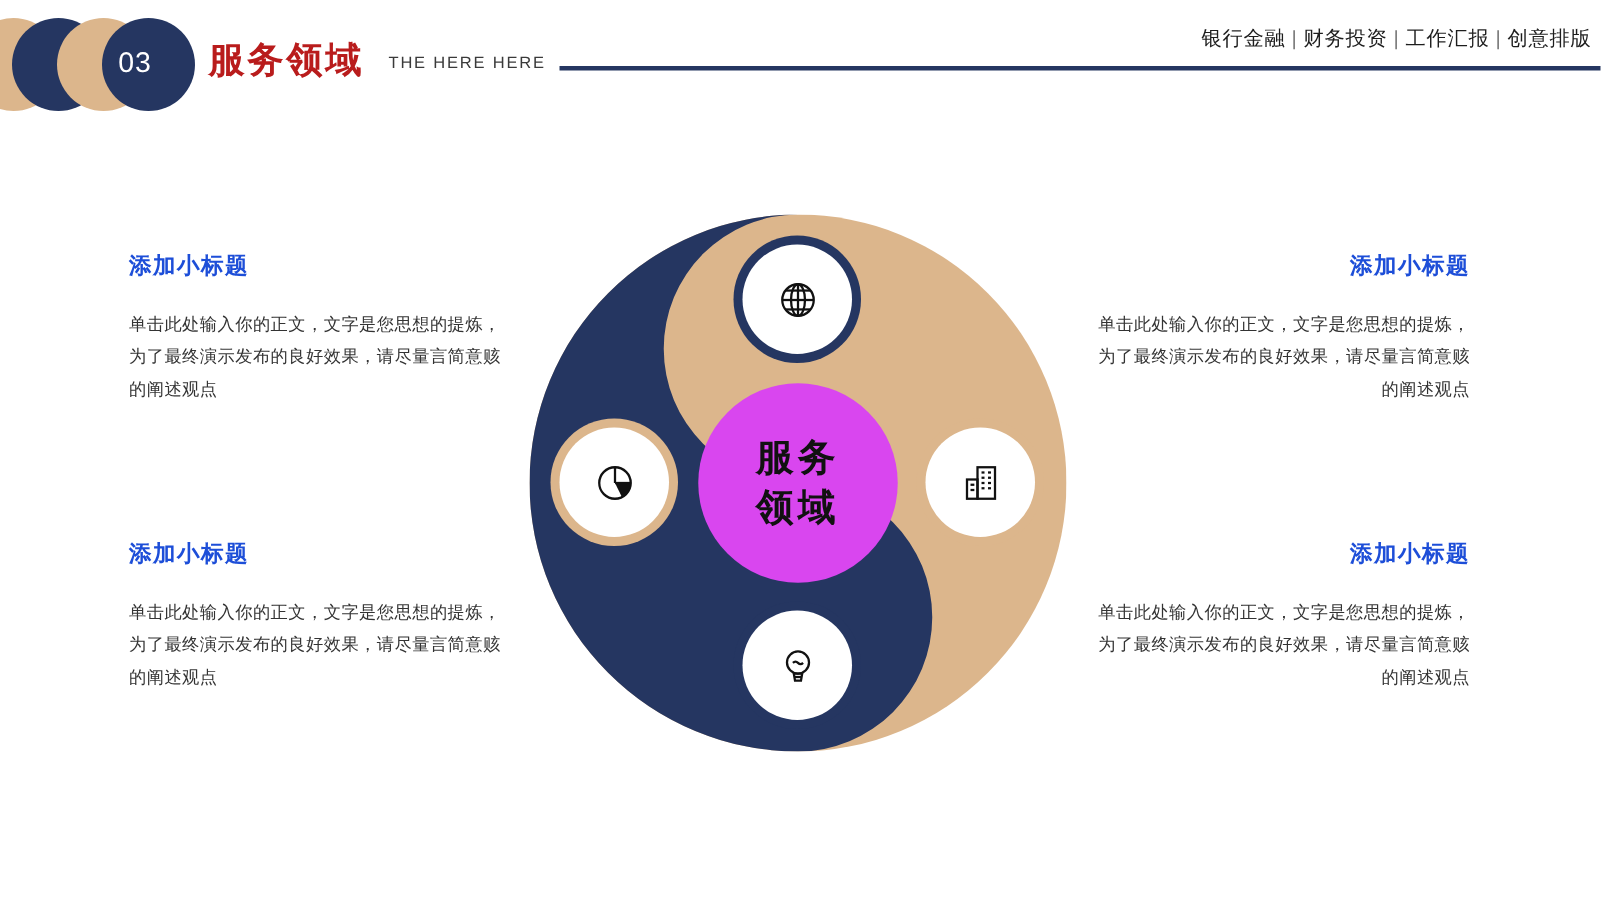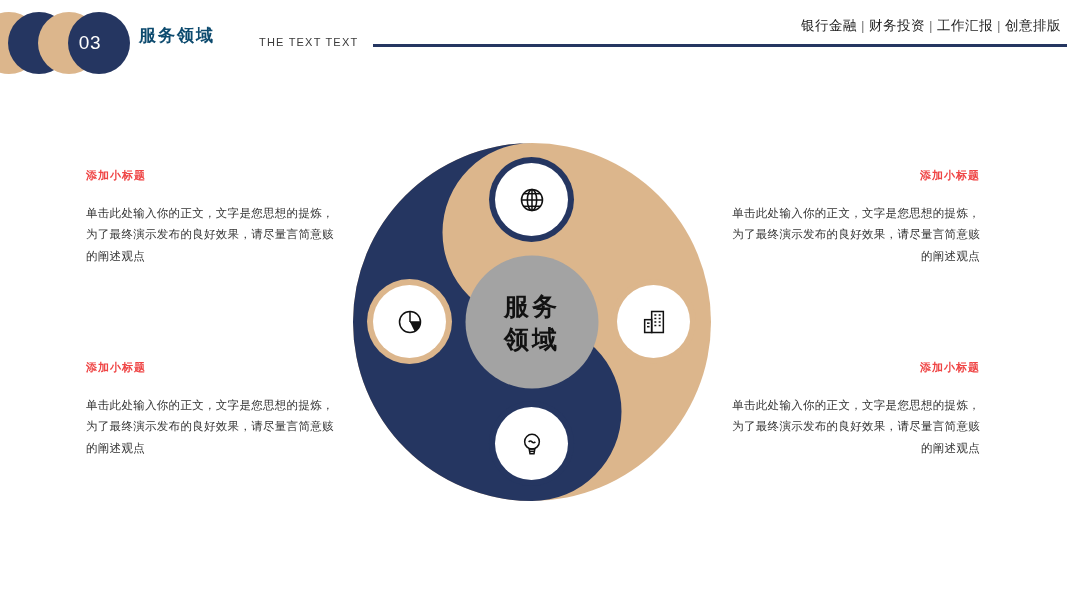--- a/index.html
+++ b/index.html
@@ -13,50 +13,50 @@
   .deco-circles i { position:absolute; top:0; width:62px; height:62px; border-radius:50%; display:block; }
   .dc1 { left:0px;  background:#dcb68c; }
   .dc2 { left:30px; background:#253661; }
   .dc3 { left:60px; background:#dcb68c; }
   .dc4 { left:90px; background:#253661; }
 
   .badge-num { position:absolute; left:-22px; top:12px; width:140px; height:62px;
                display:flex; align-items:center; justify-content:flex-end;
                padding-right:17px; color:#ffffff; font-size:19px; letter-spacing:0.5px; }
 
-  .title-zh { position:absolute; left:139px; top:24px; font-size:17px; font-weight:bold;
-              color:#0c4a6e; letter-spacing:2px; }
+  .title-zh { position:absolute; left:139px; top:24px; font-size:24px; font-weight:bold;
+              color:#b91c1c; letter-spacing:2px; }
   .title-en { position:absolute; left:259px; top:36px; font-size:11px; color:#3a3a3a;
               letter-spacing:1.2px; }
 
   .hrule { position:absolute; left:373px; top:44px; width:694px; height:3px; background:#253661; }
 
   .tagline { position:absolute; right:6px; top:17px; font-size:13.5px; color:#1d1d1d;
              letter-spacing:0.5px; white-space:nowrap; }
   .tagline span.sep { color:#7a7a7a; padding:0 4px; }
 
   
   .tblock { position:absolute; width:252px; }
-  .tblock h3 { font-size:11px; font-weight:bold; color:#ef4444; letter-spacing:1px;
+  .tblock h3 { font-size:15px; font-weight:bold; color:#1d4ed8; letter-spacing:1px;
                margin-bottom:13px; }
   .tblock p  { font-size:11.5px; color:#333333; line-height:1.85; letter-spacing:0.3px;margin-top:20px; }
 
   .tb-tl { left:86px;  top:168px; text-align:left;  }
   .tb-bl { left:86px;  top:360px; text-align:left;  }
   .tb-tr { left:728px; top:168px; text-align:right; }
   .tb-br { left:728px; top:360px; text-align:right; }
 
   
   .diagram { position:absolute; left:353px; top:143px; width:358px; height:358px; }
 
   .yy { position:absolute; left:0; top:0; width:358px; height:358px; }
 
   
   .hub { position:absolute; left:50%; top:50%; transform:translate(-50%,-50%);
-         width:133px; height:133px; border-radius:50%; background:#a3a3a3;
+         width:133px; height:133px; border-radius:50%; background:#d946ef;
          display:flex; flex-direction:column; align-items:center; justify-content:center; }
   .hub b { display:block; font-size:25px; font-weight:bold; color:#111111;
            letter-spacing:3px; line-height:1.32; }
 
   
   .node { position:absolute; width:73px; height:73px; border-radius:50%;
           background:#ffffff; display:flex; align-items:center; justify-content:center; }
   .node.ring-navy { box-shadow:0 0 0 6px #253661; }
   .node.ring-tan  { box-shadow:0 0 0 6px #dcb68c; }
   .node svg { width:28px; height:28px; display:block; }
@@ -76,21 +76,21 @@
     <i class="dc2"></i>
     <i class="dc3"></i>
     <i class="dc4"></i>
   </div>
 
   <div class="badge-num">
     <span>03</span>
   </div>
 
   <div class="title-zh">服务领域</div>
-  <div class="title-en">THE TEXT TEXT</div>
+  <div class="title-en">THE HERE HERE</div>
 
   <div class="hrule"></div>
 
   <div class="tagline">
     <span>银行金融</span><span class="sep">|</span><span>财务投资</span><span class="sep">|</span><span>工作汇报</span><span class="sep">|</span><span>创意排版</span>
   </div>
 </div>
 
 <div class="tblock tb-tl">
   <h3>添加小标题</h3>

